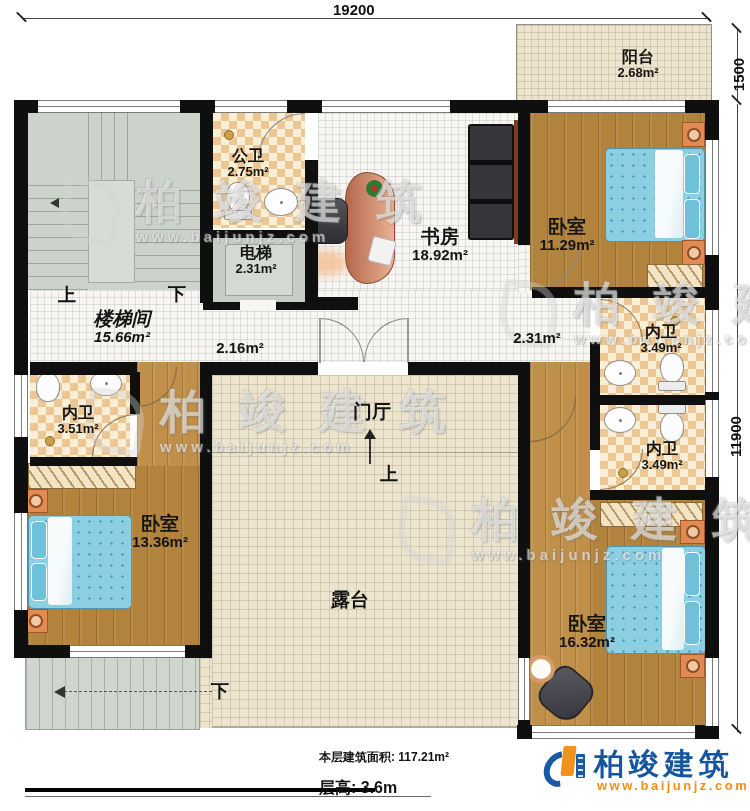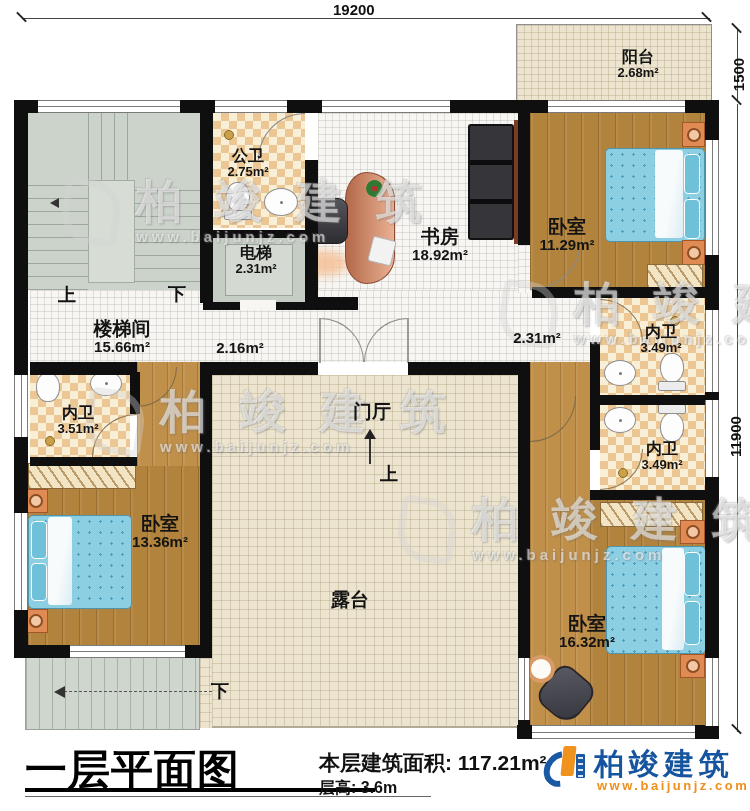--- a/index.html
+++ b/index.html
@@ -48,21 +48,21 @@
   
   .wm{position:absolute;z-index:25;pointer-events:none;display:flex;align-items:center;gap:16px;color:rgba(255,255,255,.55);text-shadow:1px 1px 2px rgba(110,110,110,.45),-1px -1px 1px rgba(150,150,150,.28);}
   .wm-icon{width:44px;height:50px;border:7px solid rgba(210,210,210,.38);border-radius:8px 50% 8px 50%;transform:rotate(8deg);}
   .wm-brand{font-size:46px;font-weight:700;letter-spacing:34px;line-height:1;white-space:nowrap;}
   .wm-url{font-size:15px;font-weight:700;letter-spacing:4px;margin-top:4px;white-space:nowrap;}
   
   .tb-title{position:absolute;left:25px;top:742px;font-size:42px;font-weight:700;color:#000;letter-spacing:1px;z-index:40;}
   .tb-scale{position:absolute;left:236px;top:751px;font-size:34px;font-weight:600;color:#000;z-index:40;}
   .tb-line1{position:absolute;left:25px;top:788px;width:350px;height:4px;background:#000;z-index:40;}
   .tb-line2{position:absolute;left:25px;top:796px;width:406px;height:1px;background:#666;z-index:40;}
-  .tb-area{position:absolute;left:319px;top:749px;font-size:21px;font-weight:700;color:#111;z-index:40;}
+  .tb-area{position:absolute;left:319px;top:749px;font-size:12px;font-weight:700;color:#111;z-index:40;}
   .tb-height{position:absolute;left:319px;top:778px;font-size:16px;font-weight:700;color:#111;z-index:40;}
   .logo-name{position:absolute;left:594px;top:744px;font-size:30px;font-weight:800;color:#15549e;letter-spacing:5px;z-index:40;white-space:nowrap;}
   .logo-url{position:absolute;left:597px;top:778px;font-size:13px;font-weight:700;color:#f08f1d;letter-spacing:2.5px;z-index:40;white-space:nowrap;}
   .logo-icon{position:absolute;left:545px;top:742px;width:46px;height:54px;z-index:40;}
   .li-arc{position:absolute;left:0;top:8px;width:32px;height:38px;border:6px solid #1a5aa5;border-radius:50%;border-top-color:transparent;border-right-color:transparent;transform:rotate(40deg);box-sizing:border-box;}
   .li-bar1{position:absolute;left:17px;top:4px;width:13px;height:30px;background:#f0931e;border-radius:2px;transform:skewX(-6deg);}
   .li-bar2{position:absolute;left:31px;top:12px;width:9px;height:24px;background:#1a5aa5;border-radius:1px;background-image:repeating-linear-gradient(rgba(255,255,255,.85) 0 2px,transparent 2px 6px);background-size:5px 100%;background-repeat:no-repeat;background-position:2px 3px;}
   .arrow-line{position:absolute;background:#333;z-index:16;}
   .tri{position:absolute;width:0;height:0;z-index:16;}
 </style>
@@ -266,21 +266,21 @@
     <div class="rarea">2.31m²</div>
   </div>
   <div class="rlabel lg" style="left:440px;top:245px;">
     <div class="rname">书房</div>
     <div class="rarea">18.92m²</div>
   </div>
   <div class="rlabel lg" style="left:567px;top:235px;">
     <div class="rname">卧室</div>
     <div class="rarea">11.29m²</div>
   </div>
-  <div class="rlabel lg" style="left:122px;top:337px;">
+  <div class="rlabel lg" style="left:122px;top:327px;font-style:italic;">
     <div class="rname">楼梯间</div>
     <div class="rarea">15.66m²</div>
   </div>
   <div class="rlabel" style="left:661px;top:339px;">
     <div class="rname">内卫</div>
     <div class="rarea">3.49m²</div>
   </div>
   <div class="rlabel" style="left:78px;top:420px;">
     <div class="rname">内卫</div>
     <div class="rarea">3.51m²</div>
@@ -307,21 +307,20 @@
     <div class="rarea" style="font-size:15px;">2.16m²</div>
   </div>
   <div class="rlabel" style="left:537px;top:338px;">
     <div class="rarea" style="font-size:15px;">2.31m²</div>
   </div>
   <div class="dirlabel" style="left:67px;top:295px;">上</div>
   <div class="dirlabel" style="left:177px;top:294px;">下</div>
   <div class="dirlabel" style="left:389px;top:474px;">上</div>
   <div class="dirlabel" style="left:220px;top:691px;">下</div>
 
-  <div class="tb-title">一层平面图</div>
   <div class="tb-line1"></div>
   <div class="tb-line2"></div>
   <div class="tb-area">本层建筑面积: 117.21m²</div>
   <div class="tb-height">层高: 3.6m</div>
   <div class="logo-icon">
     <div class="li-arc"></div>
     <div class="li-bar1"></div>
     <div class="li-bar2"></div>
   </div>
   <div class="logo-name">柏竣建筑</div>

